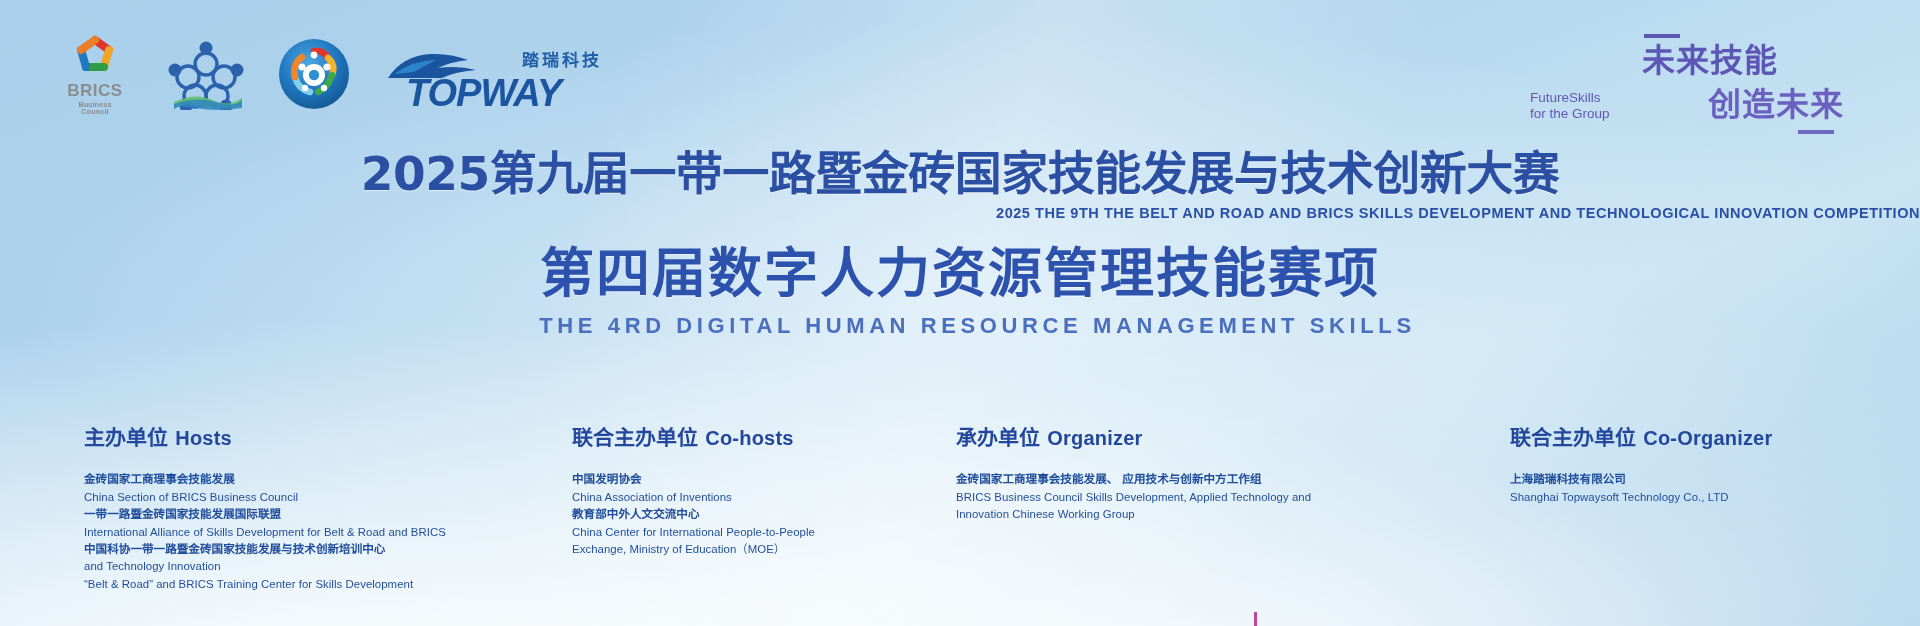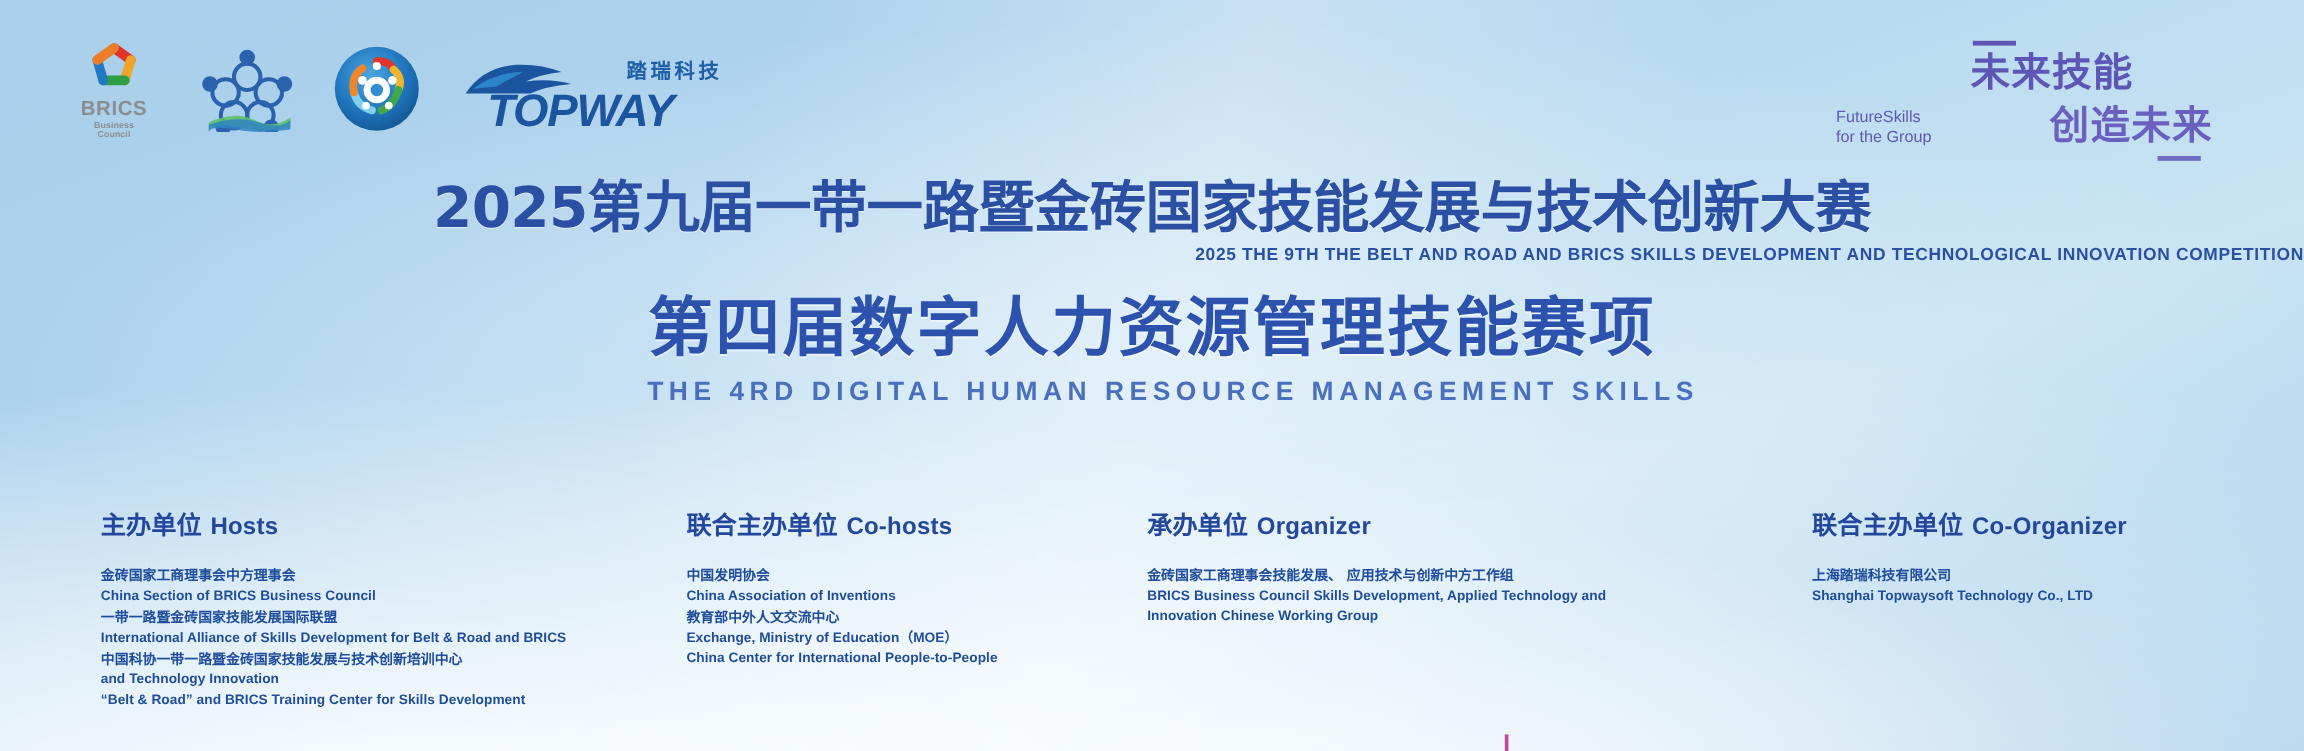--- a/index.html
+++ b/index.html
@@ -80,21 +80,21 @@
 
   
   .credits{position:absolute;left:0;top:428px;width:1880px;height:180px;}
   .col{position:absolute;top:0;}
   .col-h{
     font:700 21px/1 "DejaVu Sans",sans-serif;color:#23479c;white-space:nowrap;
   }
   .col-h .en{font-family:"Liberation Sans",sans-serif;font-size:20px;letter-spacing:0.2px;}
   .col-body{margin-top:22px;}
   .ln{font:700 11.6px/1.52 "DejaVu Sans",sans-serif;color:#1f4d9c;white-space:nowrap;}
-  .ln.en{font-family:"Liberation Sans",sans-serif;font-weight:700;font-size:11.4px;letter-spacing:0.05px;}
+  .ln.en{font-family:"Liberation Sans",sans-serif;font-weight:400;font-size:11.4px;letter-spacing:0.05px;}
 
   .c1{left:84px;width:430px;}
   .c2{left:572px;width:330px;}
   .c3{left:956px;width:420px;}
   .c4{left:1510px;width:400px;}
 
   .caret{position:absolute;left:1254px;top:612px;width:3px;height:14px;background:#c0489a;}
 </style>
 </head>
 <body>
@@ -197,38 +197,38 @@
     <div class="t1-en">2025 THE 9TH THE BELT AND ROAD AND BRICS SKILLS DEVELOPMENT AND TECHNOLOGICAL INNOVATION COMPETITION</div>
     <div class="t2">第四届数字人力资源管理技能赛项</div>
     <div class="t2-en">THE 4RD DIGITAL HUMAN RESOURCE MANAGEMENT SKILLS</div>
   </div>
 
   <div class="credits">
 
     <div class="col c1">
       <div class="col-h"><span>主办单位</span> <span class="en">Hosts</span></div>
       <div class="col-body">
-        <div class="ln">金砖国家工商理事会中方理事会</div>
+        <div class="ln">金砖国家工商理事会技能发展</div>
         <div class="ln en">China Section of BRICS Business Council</div>
         <div class="ln">一带一路暨金砖国家技能发展国际联盟</div>
         <div class="ln en">International Alliance of Skills Development for Belt &amp; Road and BRICS</div>
         <div class="ln">中国科协一带一路暨金砖国家技能发展与技术创新培训中心</div>
         <div class="ln en">and Technology Innovation</div>
         <div class="ln en">“Belt &amp; Road” and BRICS Training Center for Skills Development</div>
       </div>
     </div>
 
     <div class="col c2">
       <div class="col-h"><span>联合主办单位</span> <span class="en">Co-hosts</span></div>
       <div class="col-body">
         <div class="ln">中国发明协会</div>
         <div class="ln en">China Association of Inventions</div>
         <div class="ln">教育部中外人文交流中心</div>
+        <div class="ln en">China Center for International People-to-People</div>
         <div class="ln en">Exchange, Ministry of Education（MOE）</div>
-        <div class="ln en">China Center for International People-to-People</div>
       </div>
     </div>
 
     <div class="col c3">
       <div class="col-h"><span>承办单位</span> <span class="en">Organizer</span></div>
       <div class="col-body">
         <div class="ln">金砖国家工商理事会技能发展、 应用技术与创新中方工作组</div>
         <div class="ln en">BRICS Business Council Skills Development, Applied Technology and</div>
         <div class="ln en">Innovation Chinese Working Group</div>
       </div>

